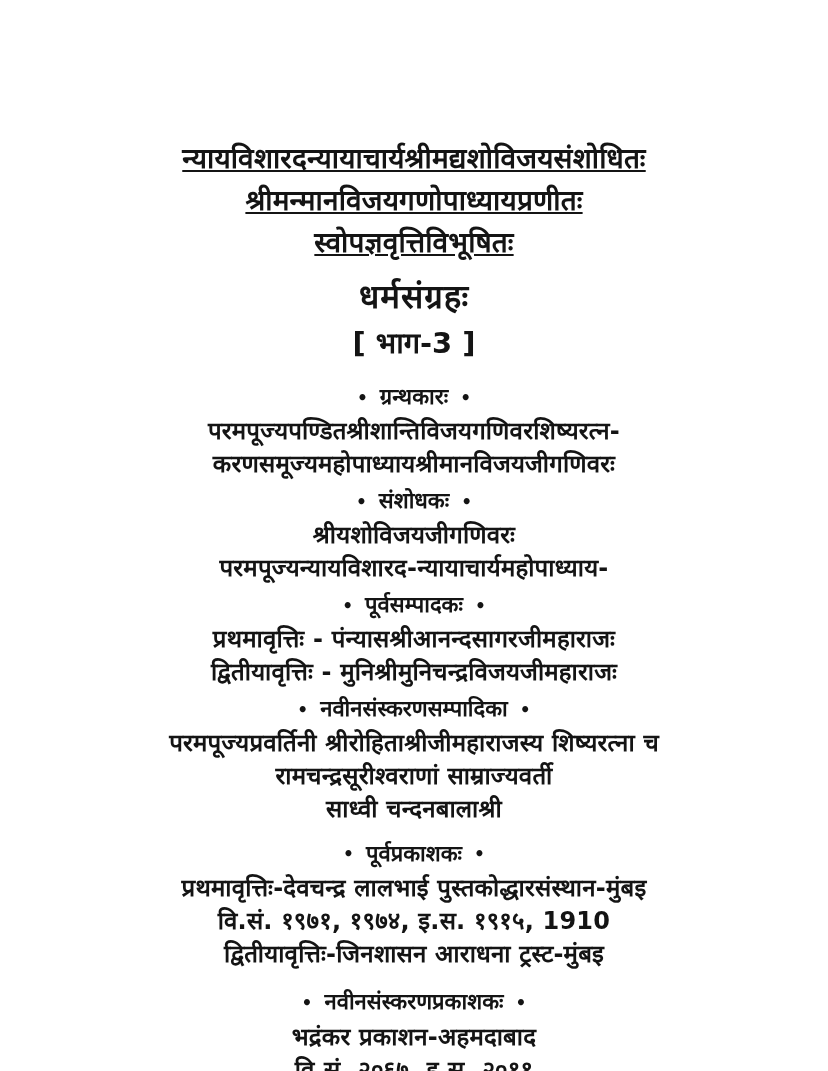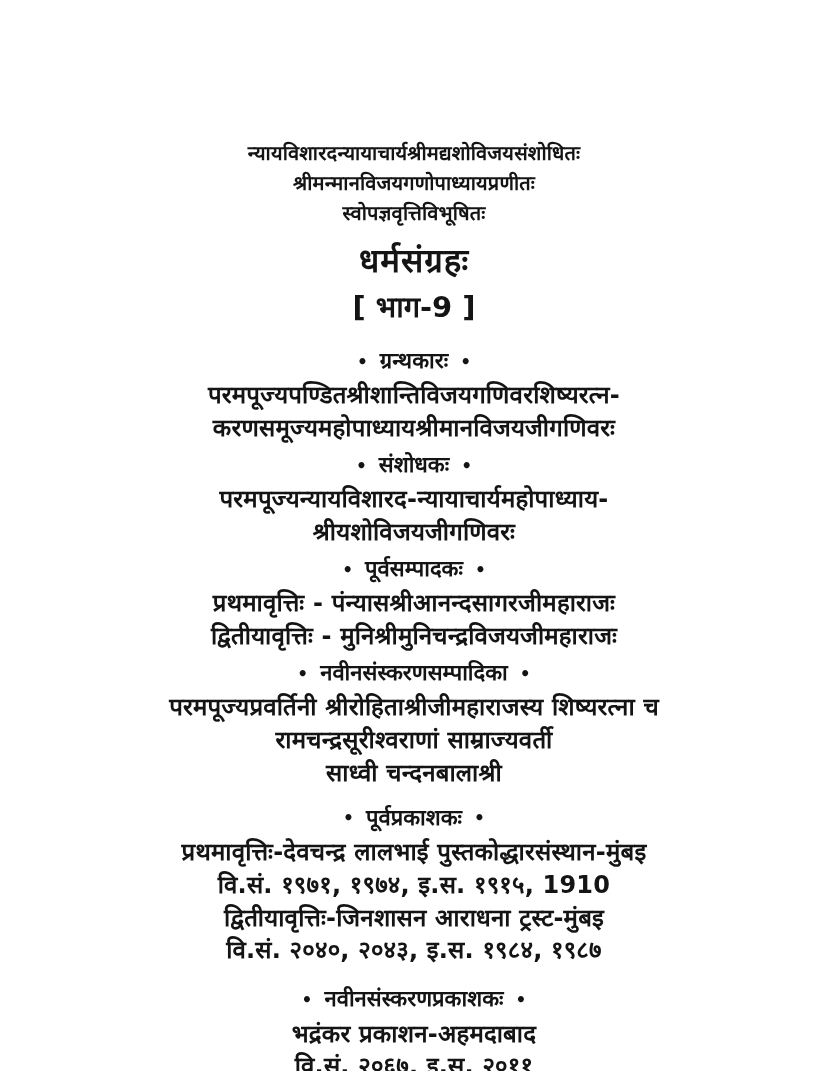--- a/index.html
+++ b/index.html
@@ -19,24 +19,25 @@
     height: 1071px;
     background: #ffffff;
     box-sizing: border-box;
     padding-top: 138px;
     display: flex;
     flex-direction: column;
     align-items: center;
     text-align: center;
   }
   .hdr-line {
-    font-size: 20px;
+    font-size: 28px;
     font-weight: bold;
     line-height: 1.5;
     letter-spacing: 0.2px;
+    text-decoration: underline;
   }
   .main-title {
     font-size: 33px;
     font-weight: bold;
     line-height: 1.15;
     margin-top: 14px;
     letter-spacing: 1px;
   }
   .part-title {
     font-size: 29px;
@@ -84,42 +85,42 @@
 </head>
 <body>
 
 <div class="page">
 
   <div class="hdr-line">न्यायविशारदन्यायाचार्यश्रीमद्यशोविजयसंशोधितः</div>
   <div class="hdr-line">श्रीमन्मानविजयगणोपाध्यायप्रणीतः</div>
   <div class="hdr-line">स्वोपज्ञवृत्तिविभूषितः</div>
 
   <div class="main-title">धर्मसंग्रहः</div>
-  <div class="part-title">[ भाग-9 ]</div>
+  <div class="part-title">[ भाग-3 ]</div>
 
   <div class="sections">
 
     <div class="section">
       <div class="section-heading">
         <span class="bullet">•</span>
         <span>ग्रन्थकारः</span>
         <span class="bullet">•</span>
       </div>
       <div class="body-line">परमपूज्यपण्डितश्रीशान्तिविजयगणिवरशिष्यरत्न-</div>
       <div class="body-line">करणसमूज्यमहोपाध्यायश्रीमानविजयजीगणिवरः</div>
     </div>
 
     <div class="section">
       <div class="section-heading">
         <span class="bullet">•</span>
         <span>संशोधकः</span>
         <span class="bullet">•</span>
       </div>
+      <div class="body-line">श्रीयशोविजयजीगणिवरः</div>
       <div class="body-line">परमपूज्यन्यायविशारद-न्यायाचार्यमहोपाध्याय-</div>
-      <div class="body-line">श्रीयशोविजयजीगणिवरः</div>
     </div>
 
     <div class="section">
       <div class="section-heading">
         <span class="bullet">•</span>
         <span>पूर्वसम्पादकः</span>
         <span class="bullet">•</span>
       </div>
       <div class="body-line">प्रथमावृत्तिः - पंन्यासश्रीआनन्दसागरजीमहाराजः</div>
       <div class="body-line">द्वितीयावृत्तिः - मुनिश्रीमुनिचन्द्रविजयजीमहाराजः</div>
@@ -138,21 +139,20 @@
 
     <div class="section gap-top-sm">
       <div class="section-heading">
         <span class="bullet">•</span>
         <span>पूर्वप्रकाशकः</span>
         <span class="bullet">•</span>
       </div>
       <div class="body-line">प्रथमावृत्तिः-देवचन्द्र लालभाई पुस्तकोद्धारसंस्थान-मुंबइ</div>
       <div class="body-line">वि.सं. १९७१, १९७४, इ.स. १९१५, 1910</div>
       <div class="body-line">द्वितीयावृत्तिः-जिनशासन आराधना ट्रस्ट-मुंबइ</div>
-      <div class="body-line">वि.सं. २०४०, २०४३, इ.स. १९८४, १९८७</div>
     </div>
 
     <div class="section gap-top-md">
       <div class="section-heading">
         <span class="bullet">•</span>
         <span>नवीनसंस्करणप्रकाशकः</span>
         <span class="bullet">•</span>
       </div>
       <div class="body-line">भद्रंकर प्रकाशन-अहमदाबाद</div>
       <div class="body-line">वि.सं. २०६७, इ.स. २०११</div>

